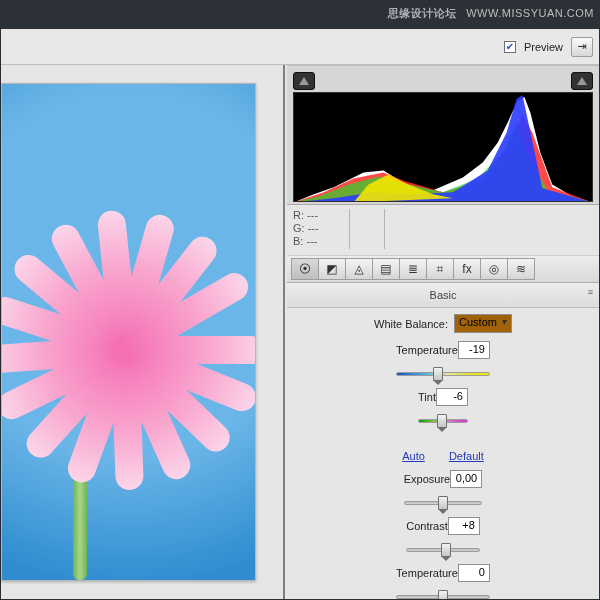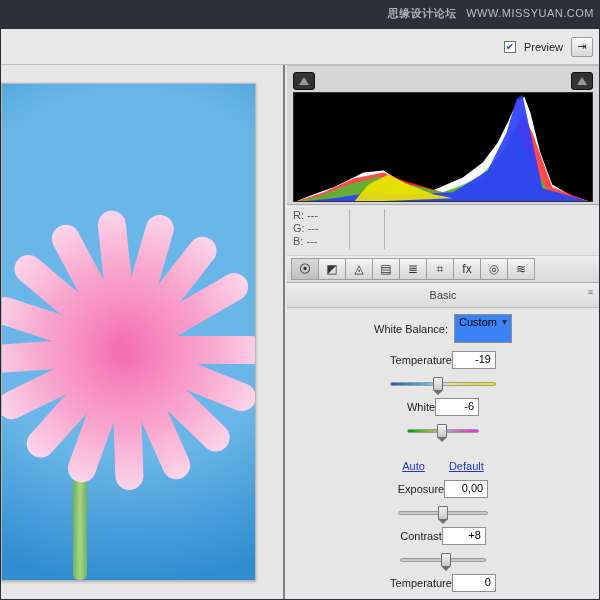--- a/index.html
+++ b/index.html
@@ -108,31 +108,31 @@
     position: absolute; right: 6px; top: 4px; font-size: 9px; color: #666;
   }
 
   .panel-body {
     padding: 6px 10px 8px 10px; overflow: hidden; flex: 1; background: #e6e6e6;
     display: flex; flex-direction: column; gap: 8px; align-items: center;
   }
   .row { display: flex; align-items: center; gap: 6px; }
   .label { font-size: 11px; color: #222; }
   .select {
-    flex: 1; height: 29px; border: 1px solid #8f8f8f; background: #3b82f6;
+    flex: 1; height: 19px; border: 1px solid #8f8f8f; background: #a16207;
     font-size: 11px; padding: 1px 14px 1px 4px; position: relative;
   }
   .select::after {
     content: "▾"; position: absolute; right: 4px; top: 1px; font-size: 10px; color: #333;
   }
 
   .slider-row { display: flex; flex-direction: column; gap: 9px; }
   .slider-head { display: flex; justify-content: space-between; align-items: center; }
   .valbox {
-    width: 44px; height: 18px; border: 1px solid #8f8f8f; background: #fff;
+    width: 32px; height: 18px; border: 1px solid #8f8f8f; background: #fff;
     text-align: right; padding: 1px 4px; font-size: 11px;
   }
   .track {
     position: relative; height: 12px;
   }
   .rail {
     position: absolute; top: 4px; left: 0; right: 0; height: 4px; border-radius: 2px;
     background: linear-gradient(#bdbdbd,#d4d4d4); border: 1px solid #9c9c9c;
   }
   .rail.temp { background: linear-gradient(90deg,#2050c8,#47b0e0 30%,#e6e6a0 55%,#eadf30 75%,#f2ea00); }
@@ -274,21 +274,21 @@
           <span class="valbox">-19</span>
         </div>
         <div class="track">
           <div class="rail temp"></div>
           <div class="thumb" style="left:45%"></div>
         </div>
       </div>
 
       <div class="slider-row">
         <div class="slider-head">
-          <span class="label">White</span>
+          <span class="label">Tint</span>
           <span class="valbox">-6</span>
         </div>
         <div class="track">
           <div class="rail tint"></div>
           <div class="thumb" style="left:48%"></div>
         </div>
       </div>
 
       <hr class="sep">
 

